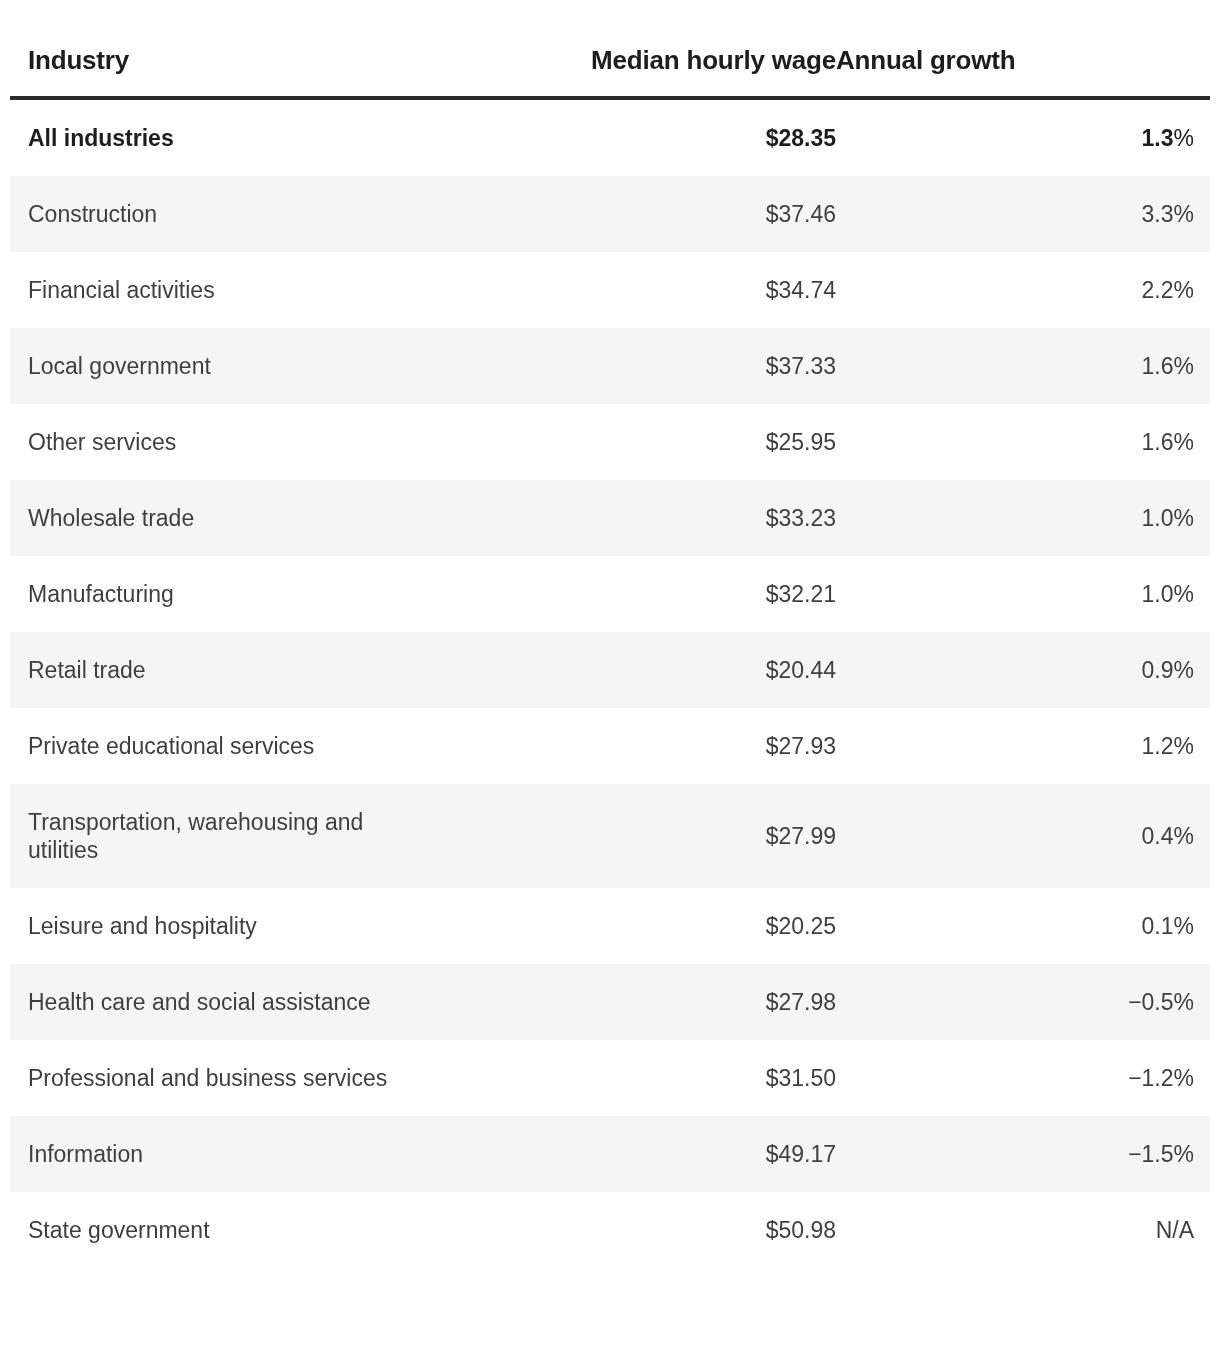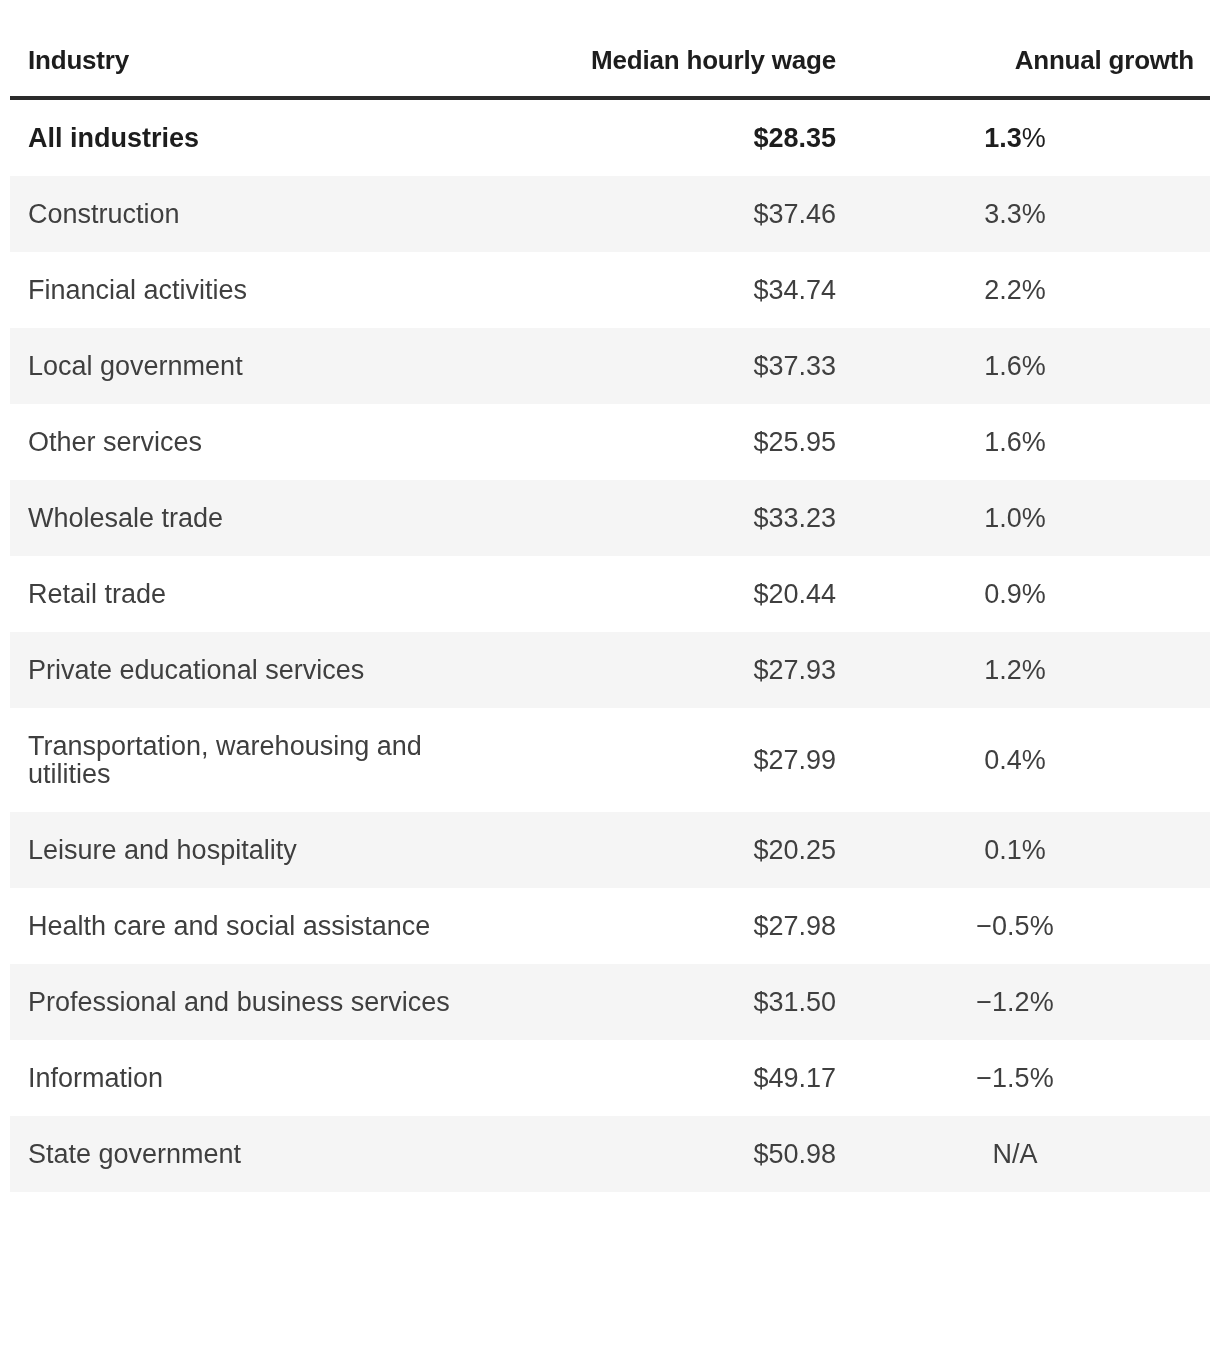--- a/index.html
+++ b/index.html
@@ -27,37 +27,37 @@
     color: #1d1d1d;
     vertical-align: bottom;
     padding: 46px 0 22px 0;
     line-height: 28px;
     border-bottom: 4px solid #2b2b2b;
     letter-spacing: -0.2px;
     margin-top: 28px;
   }
   thead th.h-industry { text-align: left; padding-left: 18px; }
   thead th.h-wage     { text-align: right; }
-  thead th.h-growth   { text-align: right; padding-right: 16px; }
+  thead th.h-growth   { text-align: left; padding-right: 16px; }
 
   tbody td {
-    font-size: 27px;
+    font-size: 23px;
     font-weight: 400;
     color: #3f3f3f;
     line-height: 28px;
     padding: 24px 0;
     vertical-align: middle;
   }
   tbody td.industry {
     text-align: left;
     padding-left: 18px;
     white-space: pre-line;
   }
   tbody td.wage   { text-align: right; }
-  tbody td.growth { text-align: center; padding-right: 16px; }
+  tbody td.growth { text-align: right; padding-right: 16px; }
 
   tbody tr:nth-child(even) { background: #f5f5f5; }
 
   tbody tr.total-row td {
     font-weight: 700;
     color: #1d1d1d;
   }
   tbody tr.total-row td .pct { font-weight: 400; }
   .pct { font-weight: inherit; }
 </style>
@@ -103,20 +103,25 @@
         <td class="industry">Other services</td>
         <td class="wage">$25.95</td>
         <td class="growth"><span>1.6</span><span class="pct">%</span></td>
       </tr>
       <tr>
         <td class="industry">Wholesale trade</td>
         <td class="wage">$33.23</td>
         <td class="growth"><span>1.0</span><span class="pct">%</span></td>
       </tr>
       <tr>
+        <td class="industry">Manufacturing</td>
+        <td class="wage">$32.21</td>
+        <td class="growth"><span>1.0</span><span class="pct">%</span></td>
+      </tr>
+      <tr>
         <td class="industry">Retail trade</td>
         <td class="wage">$20.44</td>
         <td class="growth"><span>0.9</span><span class="pct">%</span></td>
       </tr>
       <tr>
         <td class="industry">Private educational services</td>
         <td class="wage">$27.93</td>
         <td class="growth"><span>1.2</span><span class="pct">%</span></td>
       </tr>
       <tr>

